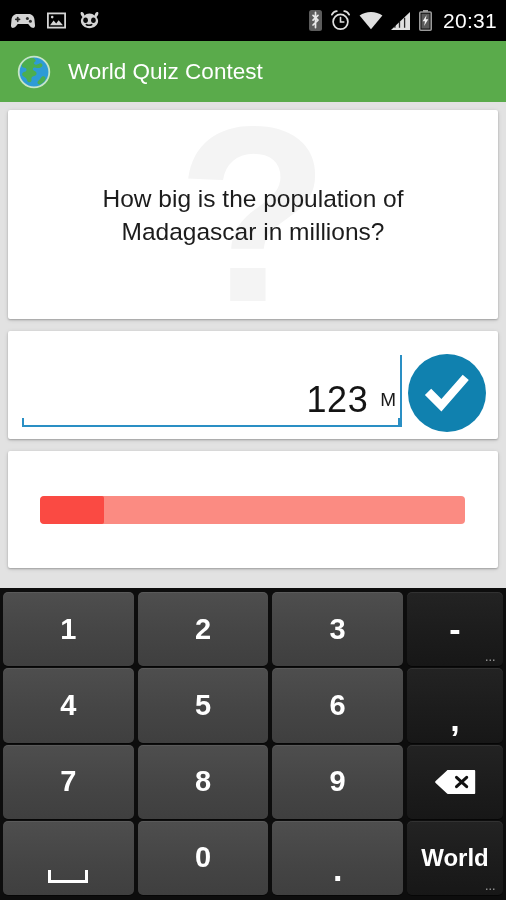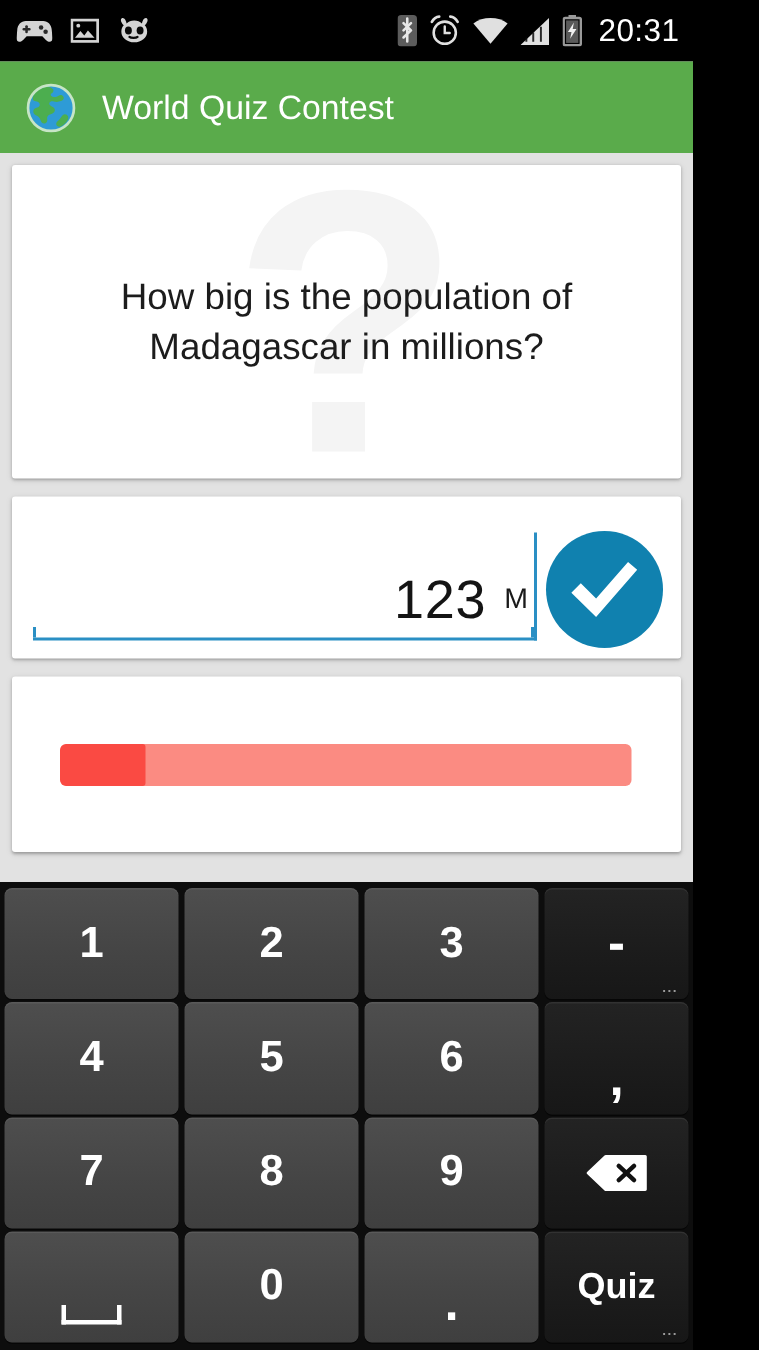--- a/index.html
+++ b/index.html
@@ -4,21 +4,21 @@
 <style>
   * { box-sizing: border-box; margin: 0; padding: 0; }
   html, body {
     width: 506px; height: 900px;
     background: #000;
     font-family: "Liberation Sans", sans-serif;
     overflow: hidden;
   }
   .screen {
     position: relative;
-    width: 462px; height: 900px;
+    width: 506px; height: 900px;
     background: #e2e2e2;
     display: flex;
     flex-direction: column;
   }
 
   
   .statusbar {
     height: 41px;
     background: #000;
     display: flex;
@@ -375,19 +375,19 @@
         <div class="key">
           <span class="space-mark"></span>
         </div>
         <div class="key">
           <span>0</span>
         </div>
         <div class="key dot">
           <span>.</span>
         </div>
         <div class="key fn next">
-          <span>Quiz</span>
+          <span>World</span>
           <span class="hint">...</span>
         </div>
       </div>
     </div>
 
 </div>
 
 </body></html>

